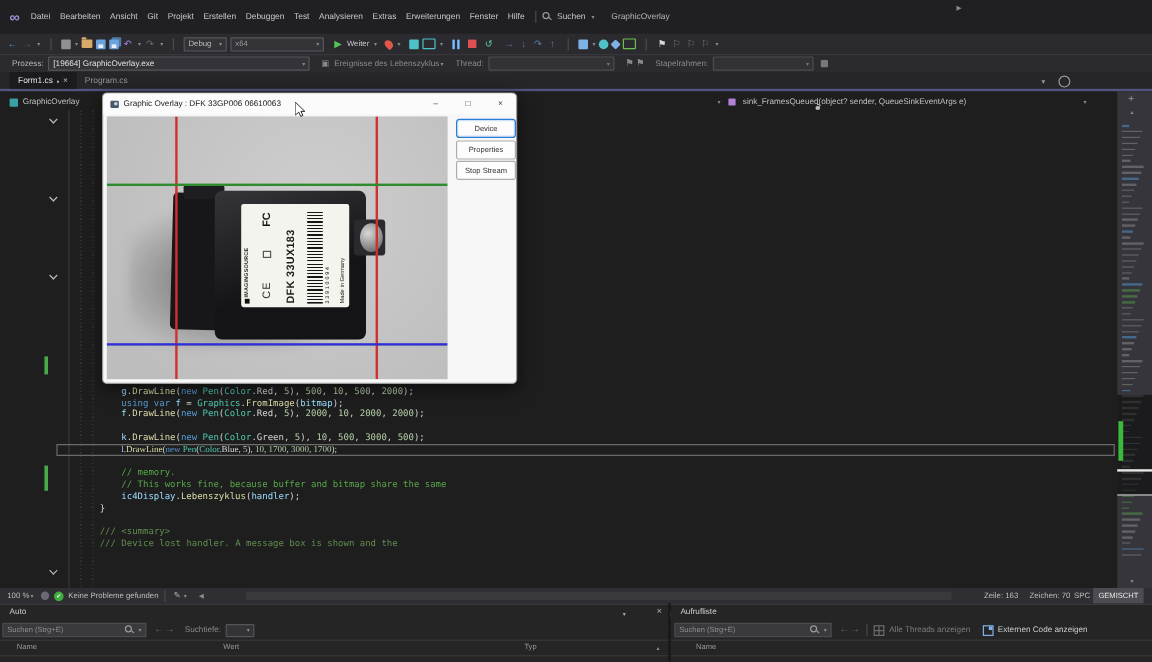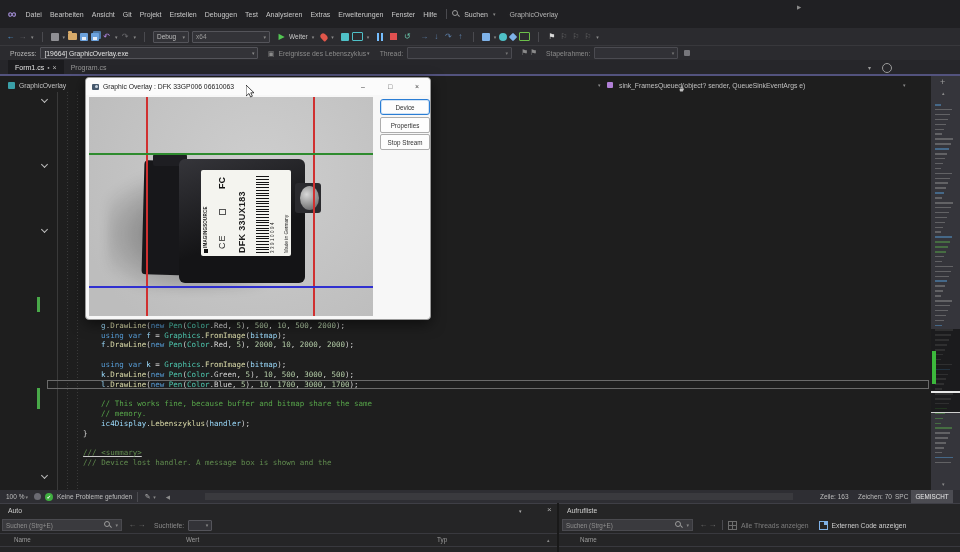--- a/index.html
+++ b/index.html
@@ -43,21 +43,21 @@
   #breadcrumb{left:0;top:78px;width:931px;height:14px;background:#1e1e1e;display:flex;align-items:center;font-size:6.8px;color:#c0c0c0;}
   .lock{width:5px;height:4px;background:#bdbdbd;border-radius:1px;position:relative;margin:3px 2px 0 2px;}
   .lock::before{content:"";position:absolute;top:-3px;left:1px;width:2px;height:3px;border:1px solid #bdbdbd;border-bottom:none;border-radius:2px 2px 0 0;}
   
   .guide{width:1px;background:#3a3a3a;}
   .guide.dotted{background:repeating-linear-gradient(#3a3a3a 0 1px,transparent 1px 3px);}
   .chev{width:4px;height:4px;border-right:1px solid #bcbcbc;border-bottom:1px solid #bcbcbc;transform:rotate(45deg);}
   .gbar{width:3px;background:#49a949;left:37px;}
   #code-lines{left:47px;top:311px;width:882px;font-family:"DejaVu Sans Mono",monospace;font-size:7.5px;}
   .cl{height:9.8px;line-height:9.8px;white-space:pre;}
-  .cl.cur{box-shadow:inset 0 0 0 1px #6b6b6b;}
+  .cl.cur{box-shadow:inset 0 0 0 1px #6b6b6b;font-family:Liberation Serif, serif;}
   .s-k{color:#569cd6}.s-t{color:#4ec9b0}.s-m{color:#dcdcaa}.s-v{color:#9cdcfe}
   .s-n{color:#b5cea8}.s-c{color:#57a64a}.s-c2{color:#608b4e}.s-p{color:#d4d4d4}
   #minimap{left:931px;top:76px;width:29px;height:414px;background:#35353b;}
   .mm-line{position:absolute;left:4px;height:1.5px;opacity:.5;}
   #mm-viewport{left:0;top:253px;width:29px;height:83px;background:rgba(5,5,5,.55);border-bottom:1px solid #cfcfcf;}
   #mm-current{left:0;top:315px;width:29px;height:2px;background:#e8e8e8;}
   #mm-green{left:1px;top:275px;width:4px;height:33px;background:#3cb83c;}
   
   #ed-status{left:0;top:490px;width:960px;height:13px;background:#2e2e33;display:flex;align-items:center;
              font-size:6.5px;color:#bdbdbd;padding-left:6px;box-sizing:border-box;}
@@ -258,30 +258,29 @@
   <div class="abs chev" style="left:42px;top:473px"></div>
   <div class="abs gbar" style="top:297px;height:15px"></div>
   <div class="abs gbar" style="top:388px;height:21px"></div>
 
   <div id="code-lines" class="abs">
       <div class="cl" style="padding-left: 54.12px;"><span class="s-k">using</span><span class="s-p"> </span><span class="s-k">var</span><span class="s-p"> </span><span class="s-v">g</span><span class="s-p"> = </span><span class="s-t">Graphics</span><span class="s-p">.</span><span class="s-m">FromImage</span><span class="s-p">(</span><span class="s-v">bitmap</span><span class="s-p">);</span></div>
       <div class="cl" style="padding-left: 54.12px;"><span class="s-v">g</span><span class="s-p">.</span><span class="s-m">DrawLine</span><span class="s-p">(</span><span class="s-k">new</span><span class="s-p"> </span><span class="s-t">Pen</span><span class="s-p">(</span><span class="s-t">Color</span><span class="s-p">.</span><span class="s-p">Red</span><span class="s-p">, </span><span class="s-n">5</span><span class="s-p">), </span><span class="s-n">500</span><span class="s-p">, </span><span class="s-n">10</span><span class="s-p">, </span><span class="s-n">500</span><span class="s-p">, </span><span class="s-n">2000</span><span class="s-p">);</span></div>
       <div class="cl" style="padding-left: 54.12px;"><span class="s-k">using</span><span class="s-p"> </span><span class="s-k">var</span><span class="s-p"> </span><span class="s-v">f</span><span class="s-p"> = </span><span class="s-t">Graphics</span><span class="s-p">.</span><span class="s-m">FromImage</span><span class="s-p">(</span><span class="s-v">bitmap</span><span class="s-p">);</span></div>
       <div class="cl" style="padding-left: 54.12px;"><span class="s-v">f</span><span class="s-p">.</span><span class="s-m">DrawLine</span><span class="s-p">(</span><span class="s-k">new</span><span class="s-p"> </span><span class="s-t">Pen</span><span class="s-p">(</span><span class="s-t">Color</span><span class="s-p">.</span><span class="s-p">Red</span><span class="s-p">, </span><span class="s-n">5</span><span class="s-p">), </span><span class="s-n">2000</span><span class="s-p">, </span><span class="s-n">10</span><span class="s-p">, </span><span class="s-n">2000</span><span class="s-p">, </span><span class="s-n">2000</span><span class="s-p">);</span></div>
       <div class="cl" style="padding-left: 54.12px;"></div>
-      <div class="cl" style="padding-left: 54.12px;"><span class="s-k">using</span><span class="s-p"> </span><span class="s-k">var</span><span class="s-p"> </span><span class="s-v">k</span><span class="s-p"> = </span><span class="s-t">Graphics</span><span class="s-p">.</span><span class="s-m">FromImage</span><span class="s-p">(</span><span class="s-v">bitmap</span><span class="s-p">);</span></div>
       <div class="cl" style="padding-left: 54.12px;"><span class="s-v">k</span><span class="s-p">.</span><span class="s-m">DrawLine</span><span class="s-p">(</span><span class="s-k">new</span><span class="s-p"> </span><span class="s-t">Pen</span><span class="s-p">(</span><span class="s-t">Color</span><span class="s-p">.</span><span class="s-p">Green</span><span class="s-p">, </span><span class="s-n">5</span><span class="s-p">), </span><span class="s-n">10</span><span class="s-p">, </span><span class="s-n">500</span><span class="s-p">, </span><span class="s-n">3000</span><span class="s-p">, </span><span class="s-n">500</span><span class="s-p">);</span></div>
       <div class="cl cur" style="padding-left: 54.12px;"><span class="s-v">l</span><span class="s-p">.</span><span class="s-m">DrawLine</span><span class="s-p">(</span><span class="s-k">new</span><span class="s-p"> </span><span class="s-t">Pen</span><span class="s-p">(</span><span class="s-t">Color</span><span class="s-p">.</span><span class="s-p">Blue</span><span class="s-p">, </span><span class="s-n">5</span><span class="s-p">), </span><span class="s-n">10</span><span class="s-p">, </span><span class="s-n">1700</span><span class="s-p">, </span><span class="s-n">3000</span><span class="s-p">, </span><span class="s-n">1700</span><span class="s-p">);</span></div>
       <div class="cl" style="padding-left: 54.12px;"></div>
+      <div class="cl" style="padding-left: 54.12px;"><span class="s-c">// memory.</span></div>
       <div class="cl" style="padding-left: 54.12px;"><span class="s-c">// This works fine, because buffer and bitmap share the same</span></div>
-      <div class="cl" style="padding-left: 54.12px;"><span class="s-c">// memory.</span></div>
       <div class="cl" style="padding-left: 54.12px;"><span class="s-v">ic4Display</span><span class="s-p">.</span><span class="s-m">Lebenszyklus</span><span class="s-p">(</span><span class="s-v">handler</span><span class="s-p">);</span></div>
       <div class="cl" style="padding-left: 36.08px;"><span class="s-p">}</span></div>
       <div class="cl" style="padding-left: 36.08px;"></div>
-      <div class="cl" style="padding-left: 36.08px; text-decoration: underline;"><span class="s-c2">/// &lt;summary&gt;</span></div>
+      <div class="cl" style="padding-left: 36.08px;"><span class="s-c2">/// &lt;summary&gt;</span></div>
       <div class="cl" style="padding-left: 36.08px;"><span class="s-c2">/// Device lost handler. A message box is shown and the</span></div>
     </div>
 
   <div id="minimap" class="abs">
     <span class="abs" style="left:9px;top:1px;font-size:9px;color:#9a9a9a">+</span>
     <span class="abs" style="left:11px;top:14px;font-size:5px;color:#8a8a8a">▴</span>
     <div class="abs" style="left:0;top:26px;width:29px;height:362px">
         <div class="mm-line" style="top: 2px; width: 6px; background: rgb(86, 156, 214);"></div>
         <div class="mm-line" style="top: 6.9px; width: 17px; background: rgb(143, 143, 143);"></div>
         <div class="mm-line" style="top: 11.8px; width: 15px; background: rgb(143, 143, 143);"></div>

